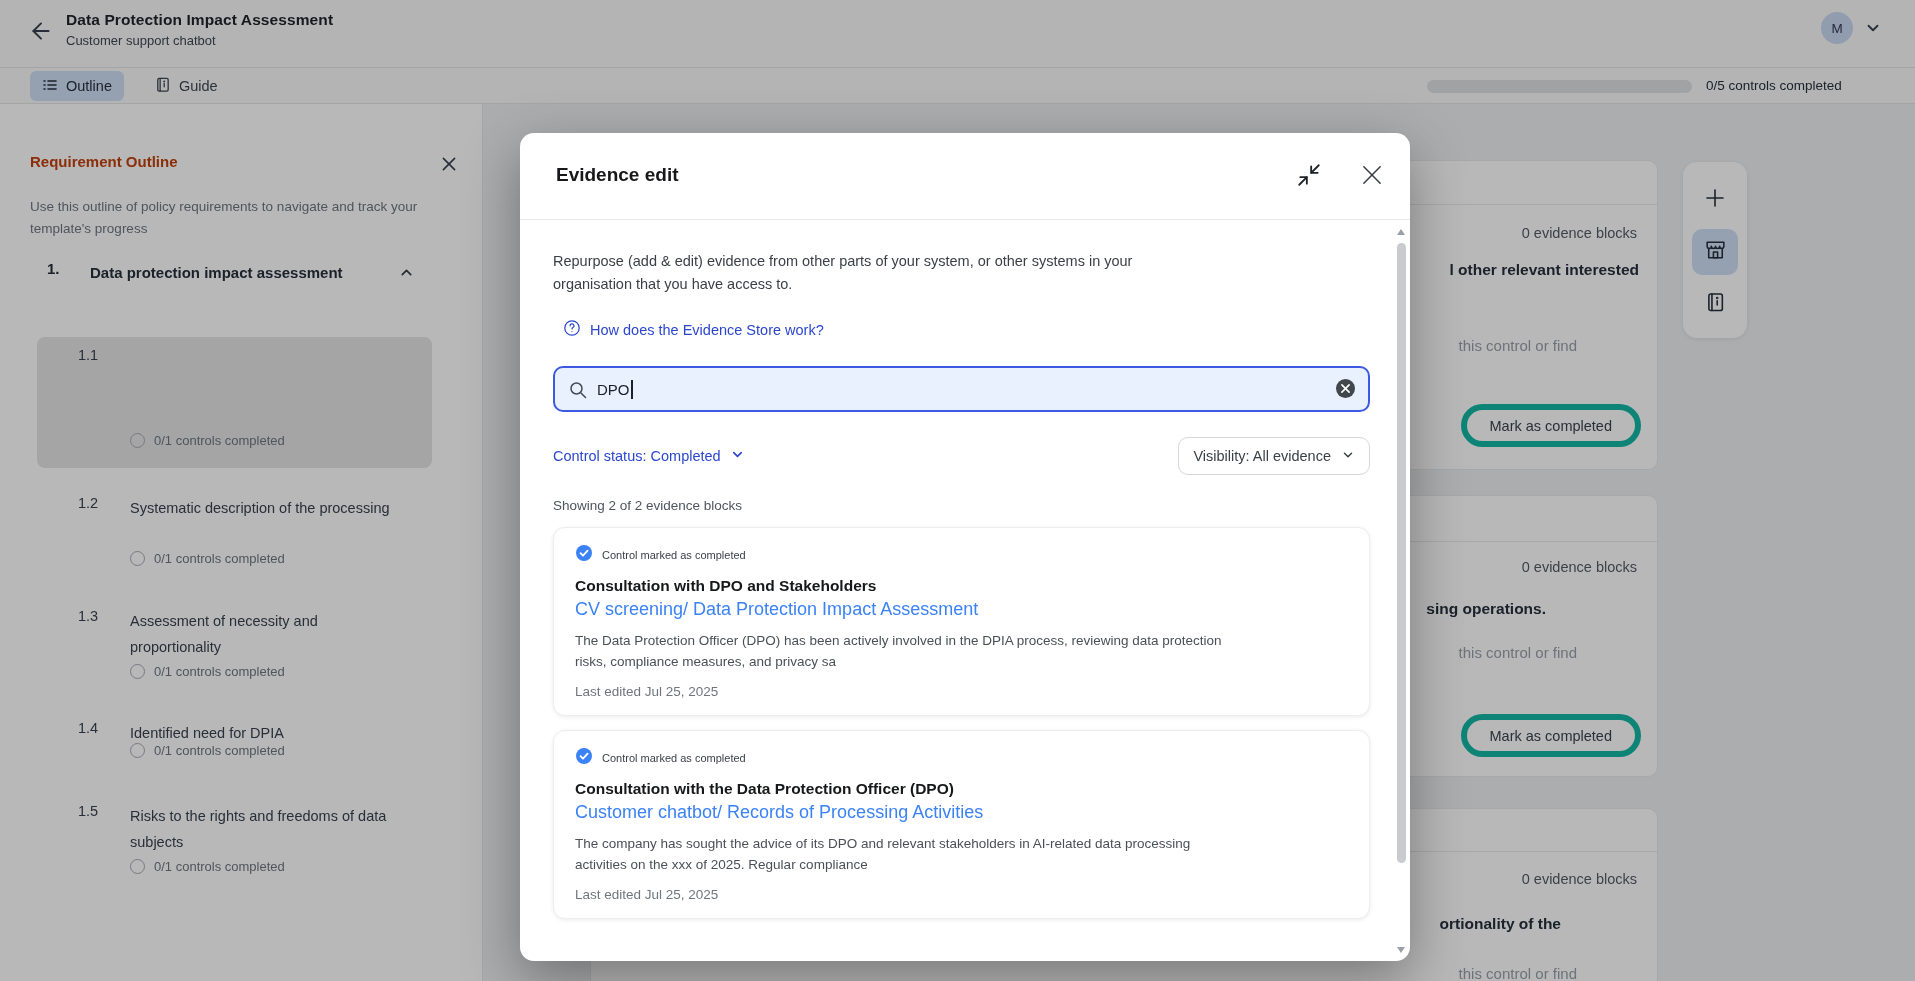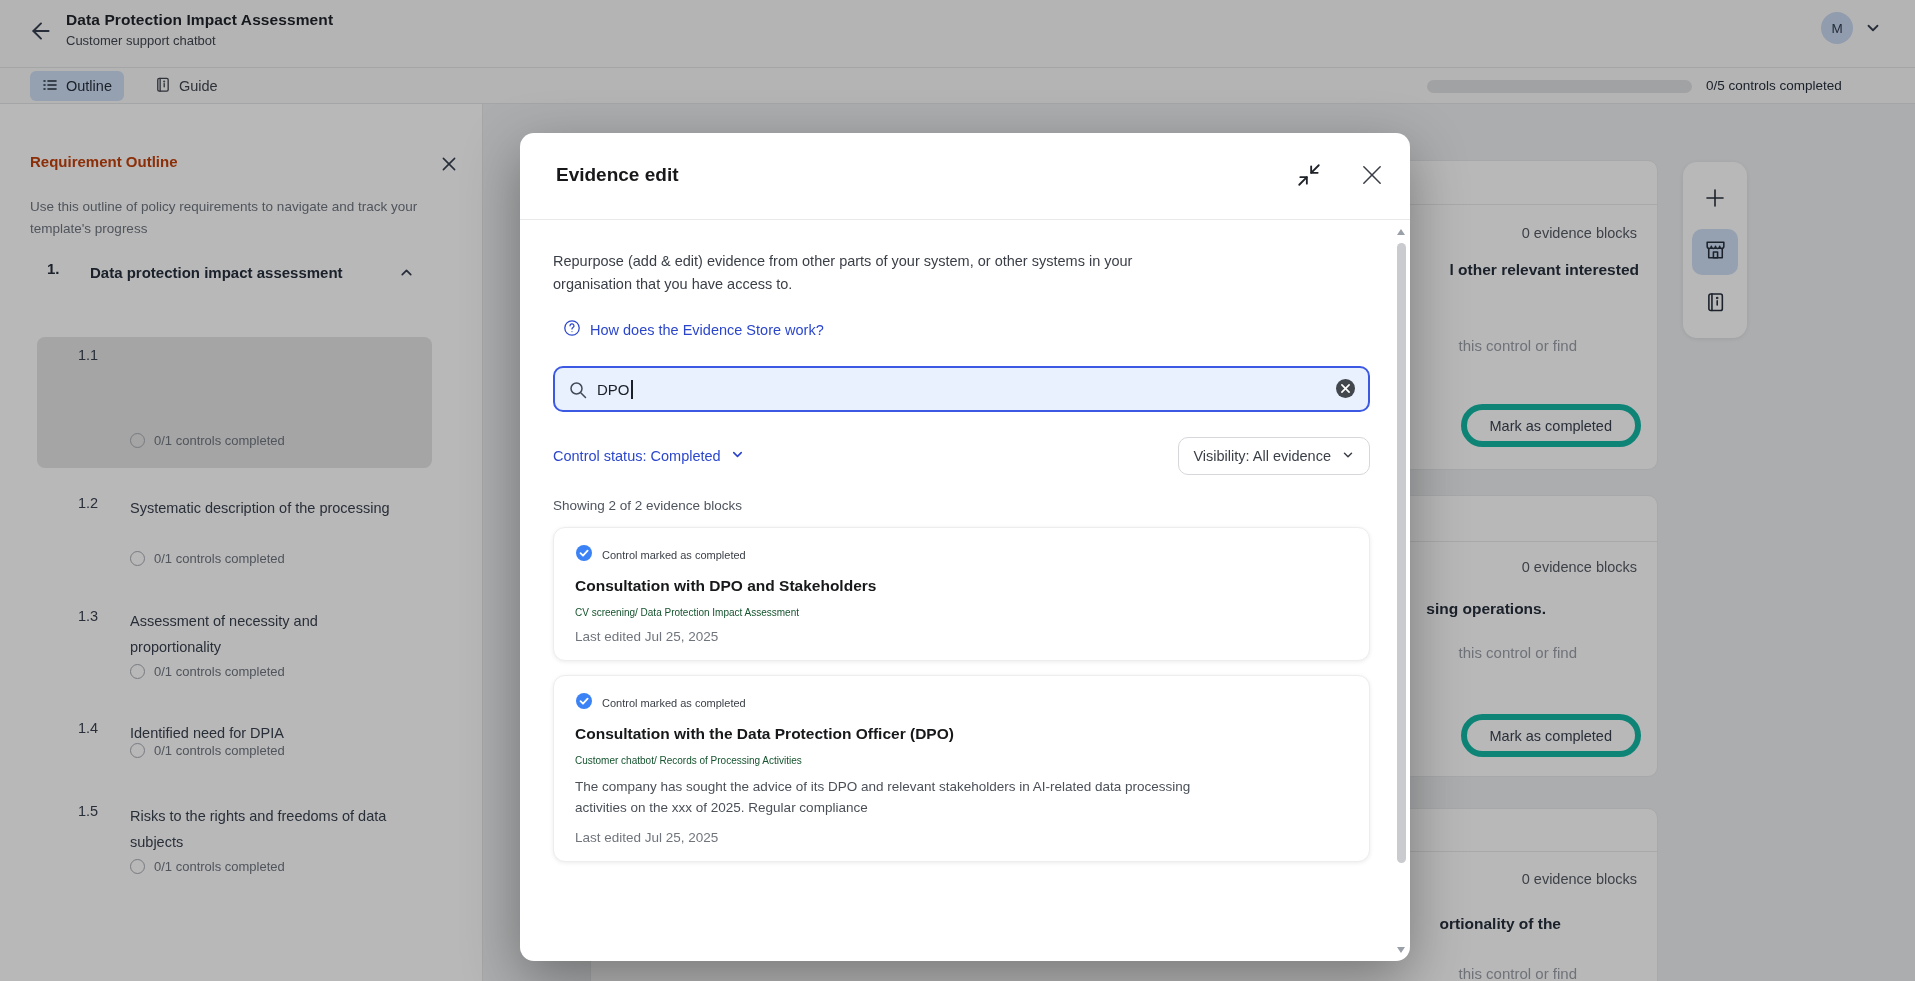--- a/index.html
+++ b/index.html
@@ -71,21 +71,21 @@
   .caret { display:inline-block; width:2px; height:19px; background:#1c2128; margin-left:1px; vertical-align:middle; }
   .clear-btn { position:absolute; right:13px; top:11px; width:19px; height:19px; border-radius:50%; background:#42464d; display:flex; align-items:center; justify-content:center; cursor:pointer; }
   .filter-row { margin-top:25px; display:flex; justify-content:space-between;gap:6px; }
   .filter-left { display:flex; align-items:center; gap:9px; font-size:14.5px; color:#2b46cc; cursor:pointer; }
   .filter-pill { height:38px; border-radius:10px; border:1px solid #d5d7da; background:#fff; padding:0 14px; display:flex; align-items:center; gap:10px; font-size:14.5px; color:#3a3f47; cursor:pointer; }
   .results-line { margin-top:23px; font-size:13.5px; color:#4f555e; }
   .ecard { margin-top:14px; border:1px solid #ededee; border-radius:12px; box-shadow:0 1px 4px rgba(0,0,0,.08); padding:16px 21px; background:#fff; }
   .srow { display:flex; align-items:center; gap:9px; }
   .srow .stext { font-size:11px; color:#3a3f47; }
   .etitle { margin-top:11px; font-size:15.5px; font-weight:600; color:#17181a; }
-  .esub { margin-top:12px; font-size:10px; color:#14532d; }
+  .esub { margin-top:4px; font-size:18px; color:#3b82f6; }
   .ebody { margin-top:11px; font-size:13.5px; line-height:1.55; color:#4b5058; max-width:660px; }
   .edate { margin-top:11px; font-size:13.5px; color:#70757d; }
 
   
   .m-scrollbar { position:absolute; right:3px; top:96px; bottom:8px; width:11px; z-index:51; }
   .sb-up { position:absolute; top:0; left:1px; width:0; height:0; border-left:4.5px solid transparent; border-right:4.5px solid transparent; border-bottom:6px solid #9aa0a8; }
   .sb-thumb { position:absolute; top:14px; left:1px; width:9px; height:620px; border-radius:5px; background:#c9cbce; }
   .sb-down { position:absolute; bottom:0; left:1px; width:0; height:0; border-left:4.5px solid transparent; border-right:4.5px solid transparent; border-top:6px solid #9aa0a8; }
 </style>
 </head>
@@ -335,20 +335,21 @@
           <span>
             <svg width="18" height="18" viewBox="0 0 18 18">
                 <circle cx="9" cy="9" r="8" fill="#3b82f6"></circle>
                 <polyline points="5.5 9.2 8 11.7 12.6 6.6" fill="none" stroke="#ffffff" stroke-width="1.8" stroke-linecap="round" stroke-linejoin="round"></polyline>
               </svg>
           </span>
           <span class="stext">Control marked as completed</span>
         </div>
         <div class="etitle">Consultation with DPO and Stakeholders</div>
         <div class="esub">CV screening/ Data Protection Impact Assessment</div>
+        <div class="ebody">The Data Protection Officer (DPO) has been actively involved in the DPIA process, reviewing data protection risks, compliance measures, and privacy sa</div>
         <div class="edate">Last edited Jul 25, 2025</div>
       </div>
 
       <div class="ecard">
         <div class="srow">
           <span>
             <svg width="18" height="18" viewBox="0 0 18 18">
                 <circle cx="9" cy="9" r="8" fill="#3b82f6"></circle>
                 <polyline points="5.5 9.2 8 11.7 12.6 6.6" fill="none" stroke="#ffffff" stroke-width="1.8" stroke-linecap="round" stroke-linejoin="round"></polyline>
               </svg>

